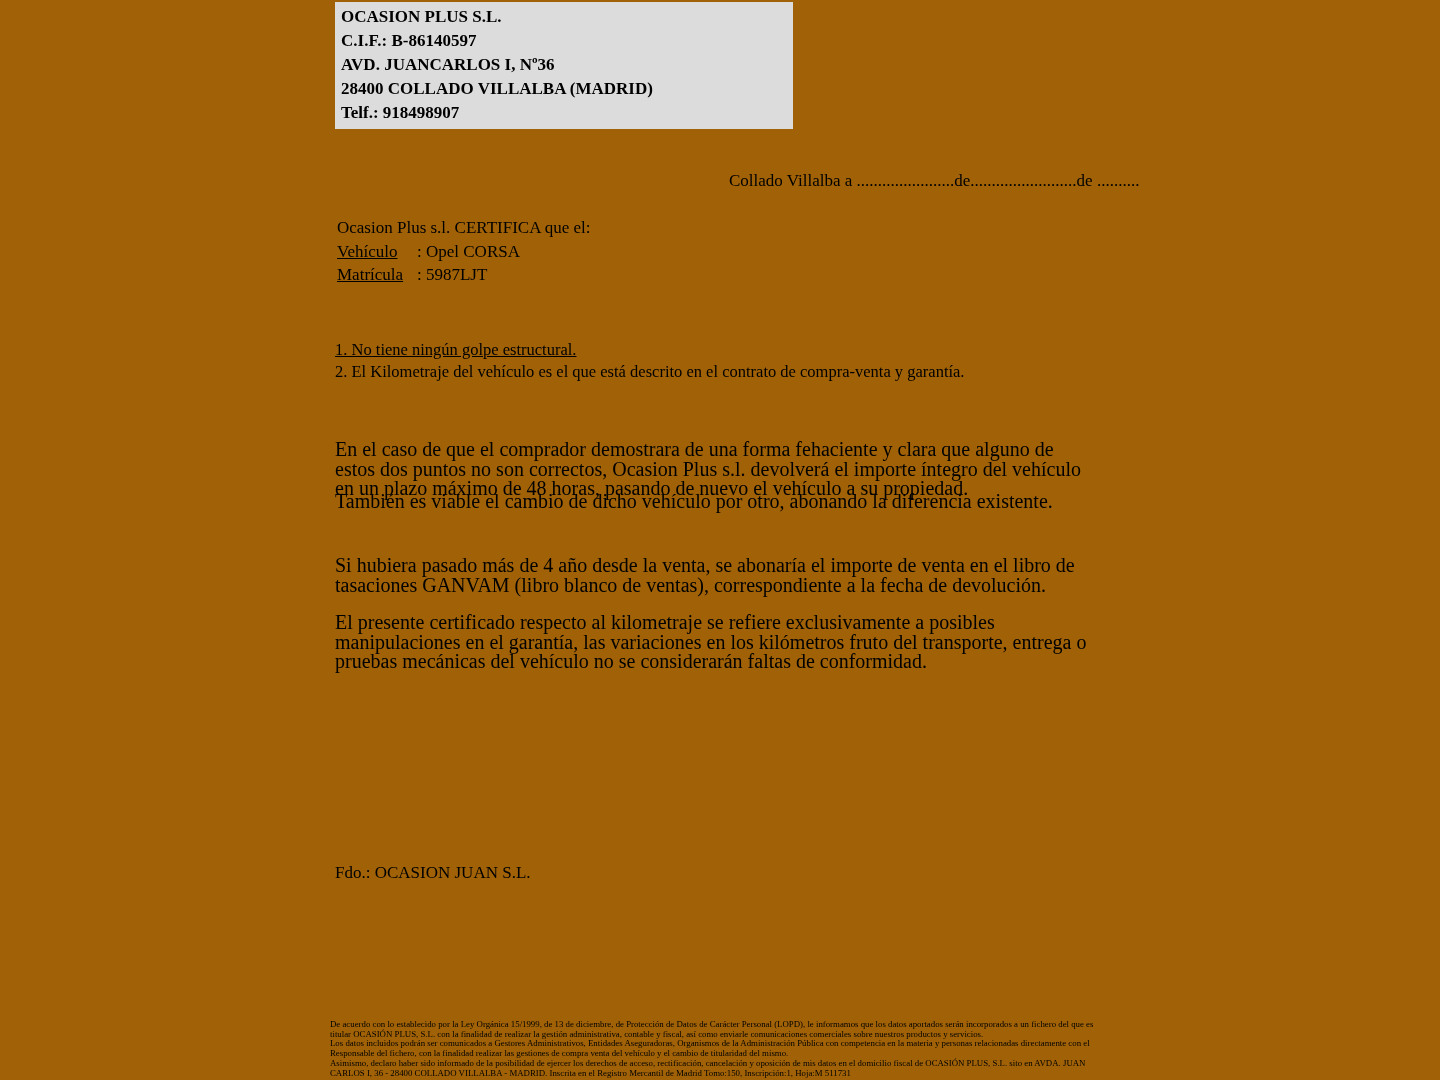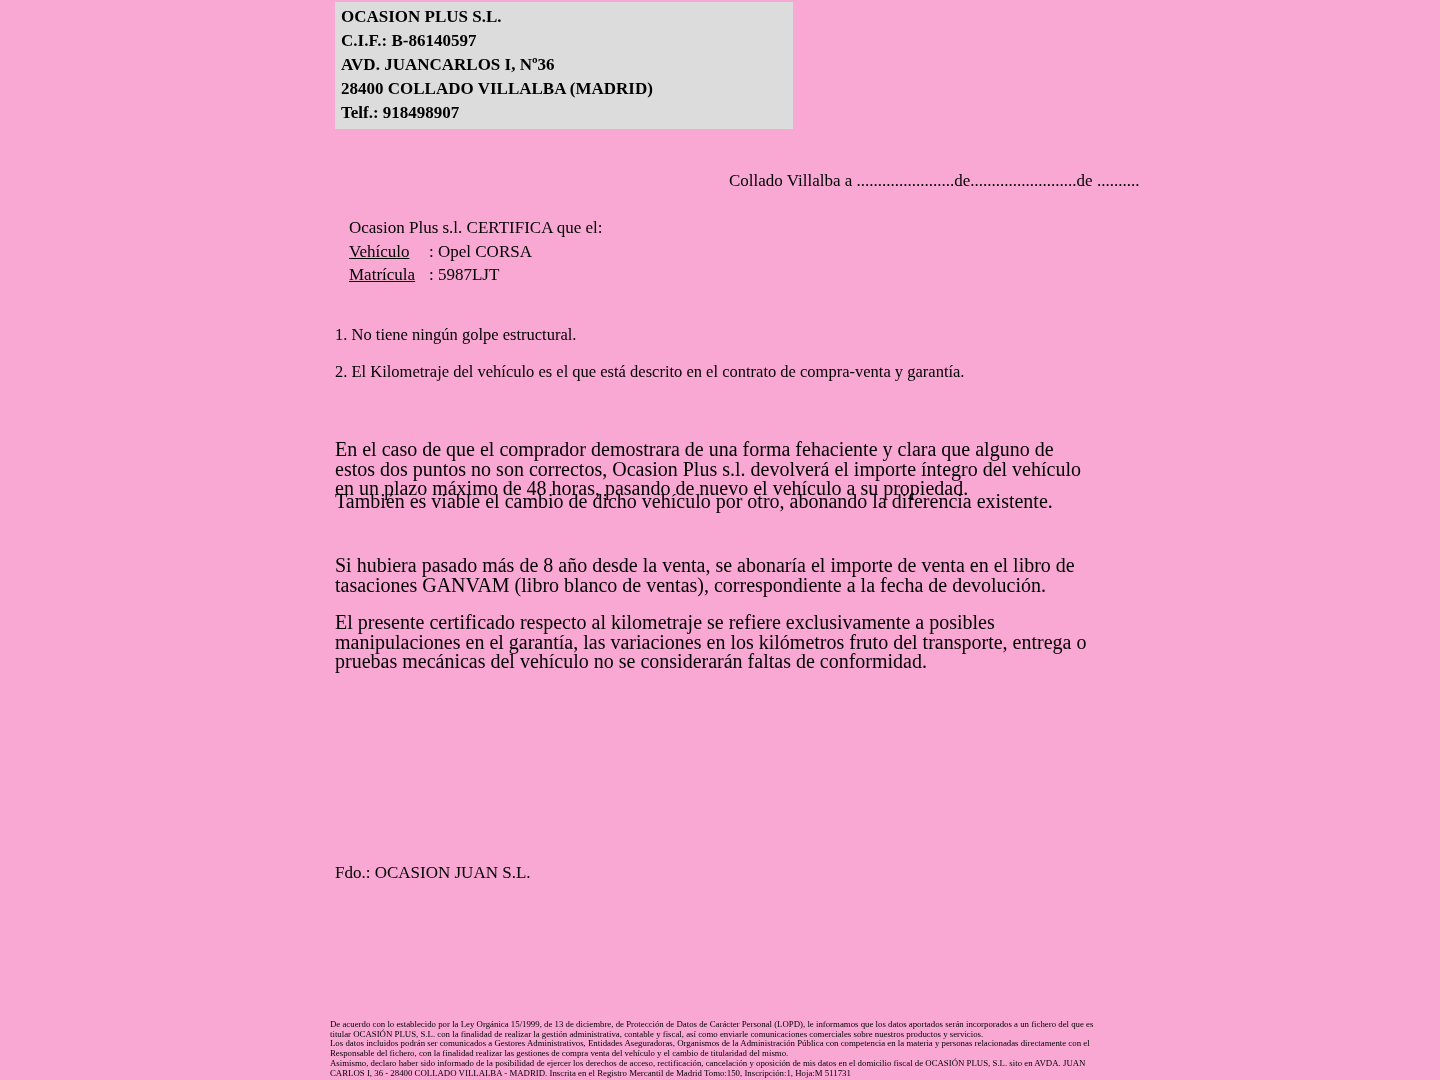--- a/index.html
+++ b/index.html
@@ -2,21 +2,21 @@
 <html><head>
 <meta charset="utf-8">
 <style>
   * { margin: 0; padding: 0; box-sizing: border-box; }
   html, body { background: #ffffff; }
   body { font-family: "Liberation Serif", serif; color: #000000; }
   .page {
     position: relative;
     width: 1440px;
     height: 1080px;
-    background: #f9a8d4;
+    background: #a16207;
     overflow: hidden;
   }
   .company-box {
     position: absolute;
     left: 335px;
     top: 2px;
     width: 458px;
     background: #dcdcdc;
     padding: 3px 8px 4px 6px;
     font-weight: bold;
@@ -26,38 +26,38 @@
   .date-line {
     position: absolute;
     left: 681px;
     top: 171px;
     font-size: 17px;
     white-space: nowrap;
     margin-left: 48px;
   }
   .certify-block {
     position: absolute;
-    left: 349px;
+    left: 337px;
     top: 216px;
     font-size: 17px;
     line-height: 23.5px;
   }
   .certify-row .label {
     display: inline-block;
     width: 80px;
     text-decoration: underline;
   }
   .point {
     position: absolute;
     left: 335px;
     width: 762px;
     font-size: 16.5px;
     line-height: 19.5px;
   }
-  .point-1 { top: 325px; }
+  .point-1 { top: 340px; text-decoration: underline; }
   .point-2 { top: 362px; }
   .para {
     position: absolute;
     left: 335px;
     width: 760px;
     font-size: 20px;
     line-height: 19.5px;
     text-align: left;
   }
   .para-refund   { top: 440px; }
@@ -102,21 +102,21 @@
     <div class="certify-row">
       <span class="label">Matrícula</span><span>: 5987LJT</span>
     </div>
   </div>
 
   <div class="point point-1">1. No tiene ningún golpe estructural.</div>
   <div class="point point-2">2. El Kilometraje del vehículo es el que está descrito en el contrato de compra-venta y garantía.</div>
 
   <div class="para para-refund">En el caso de que el comprador demostrara de una forma fehaciente y clara que alguno de estos dos puntos no son correctos, Ocasion Plus s.l. devolverá el importe íntegro del vehículo en un plazo máximo de 48 horas, pasando de nuevo el vehículo a su propiedad.</div>
   <div class="para para-exchange">También es viable el cambio de dicho vehículo por otro, abonando la diferencia existente.</div>
-  <div class="para para-ganvam">Si hubiera pasado más de 8 año desde la venta, se abonaría el importe de venta en el libro de tasaciones GANVAM (libro blanco de ventas), correspondiente a la fecha de devolución.</div>
+  <div class="para para-ganvam">Si hubiera pasado más de 4 año desde la venta, se abonaría el importe de venta en el libro de tasaciones GANVAM (libro blanco de ventas), correspondiente a la fecha de devolución.</div>
   <div class="para para-odometer">El presente certificado respecto al kilometraje se refiere exclusivamente a posibles manipulaciones en el garantía, las variaciones en los kilómetros fruto del transporte, entrega o pruebas mecánicas del vehículo no se considerarán faltas de conformidad.</div>
 
   <div class="signature">Fdo.: OCASION JUAN S.L.</div>
 
   <div class="legal">
     <div>De acuerdo con lo establecido por la Ley Orgánica 15/1999, de 13 de diciembre, de Protección de Datos de Carácter Personal (LOPD), le informamos que los datos aportados serán incorporados a un fichero del que es titular OCASIÓN PLUS, S.L. con la finalidad de realizar la gestión administrativa, contable y fiscal, así como enviarle comunicaciones comerciales sobre nuestros productos y servicios.</div>
     <div>Los datos incluidos podrán ser comunicados a Gestores Administrativos, Entidades Aseguradoras, Organismos de la Administración Pública con competencia en la materia y personas relacionadas directamente con el Responsable del fichero, con la finalidad realizar las gestiones de compra venta del vehículo y el cambio de titularidad del mismo.</div>
     <div>Asimismo, declaro haber sido informado de la posibilidad de ejercer los derechos de acceso, rectificación, cancelación y oposición de mis datos en el domicilio fiscal de OCASIÓN PLUS, S.L. sito en AVDA. JUAN CARLOS I, 36 - 28400 COLLADO VILLALBA - MADRID. Inscrita en el Registro Mercantil de Madrid Tomo:150, Inscripción:1, Hoja:M 511731</div>
   </div>
 

